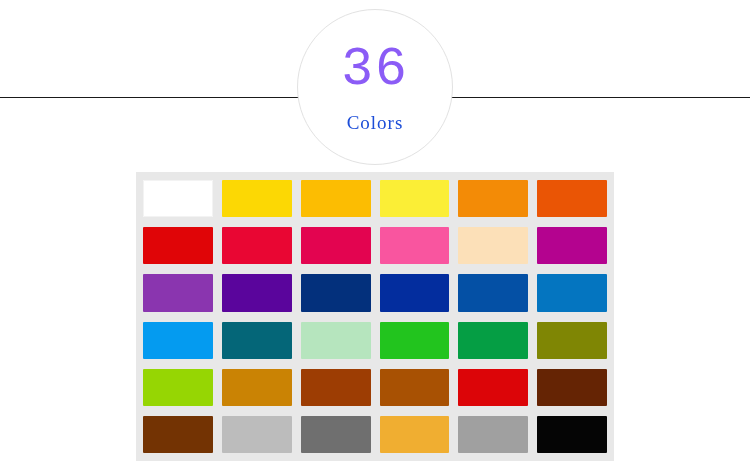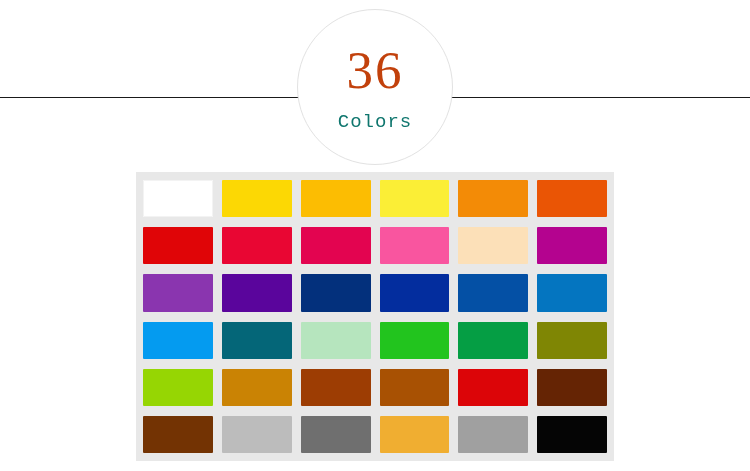--- a/index.html
+++ b/index.html
@@ -42,34 +42,34 @@
     background: #ffffff;
     border: 1px solid #e2e2e2;
     box-sizing: border-box;
     display: flex;
     flex-direction: column;
     align-items: center;
     justify-content: center;
     z-index: 3;
   }
   #badge-number {
-    font-family: Liberation Serif, serif;
+    font-family: Liberation Mono, monospace;
     font-size: 53px;
     font-weight: 300;
     line-height: 1;
-    color: #c2410c;
+    color: #8b5cf6;
     letter-spacing: 2px;
     margin-top: 2px;
     -webkit-text-stroke: 0;
   }
   #badge-label {
-    font-family: Liberation Mono, monospace;
+    font-family: Liberation Serif, serif;
     font-size: 19px;
     line-height: 1;
-    color: #0f766e;
+    color: #1d4ed8;
     letter-spacing: 1px;
     margin-top: 16px;
   }
 
   
   #swatch-panel {
     position: absolute;
     left: 136px;
     top: 172px;
     width: 478px;

